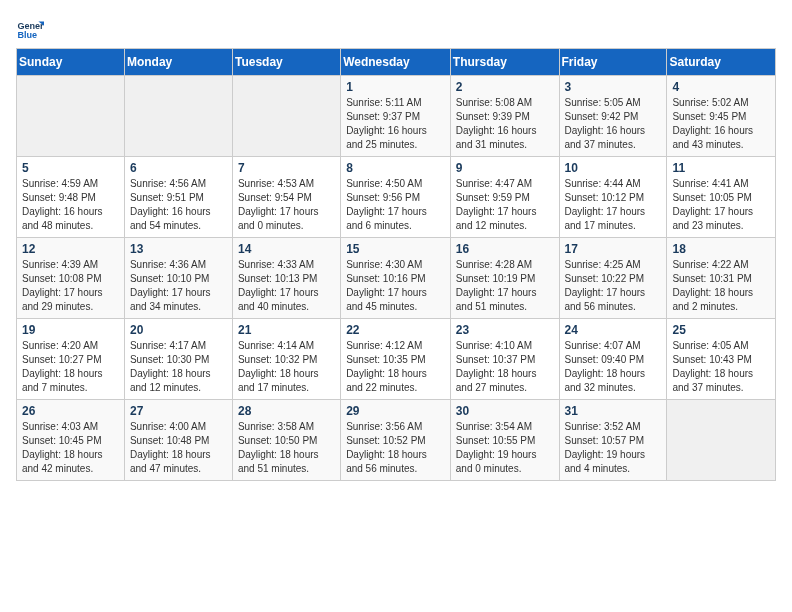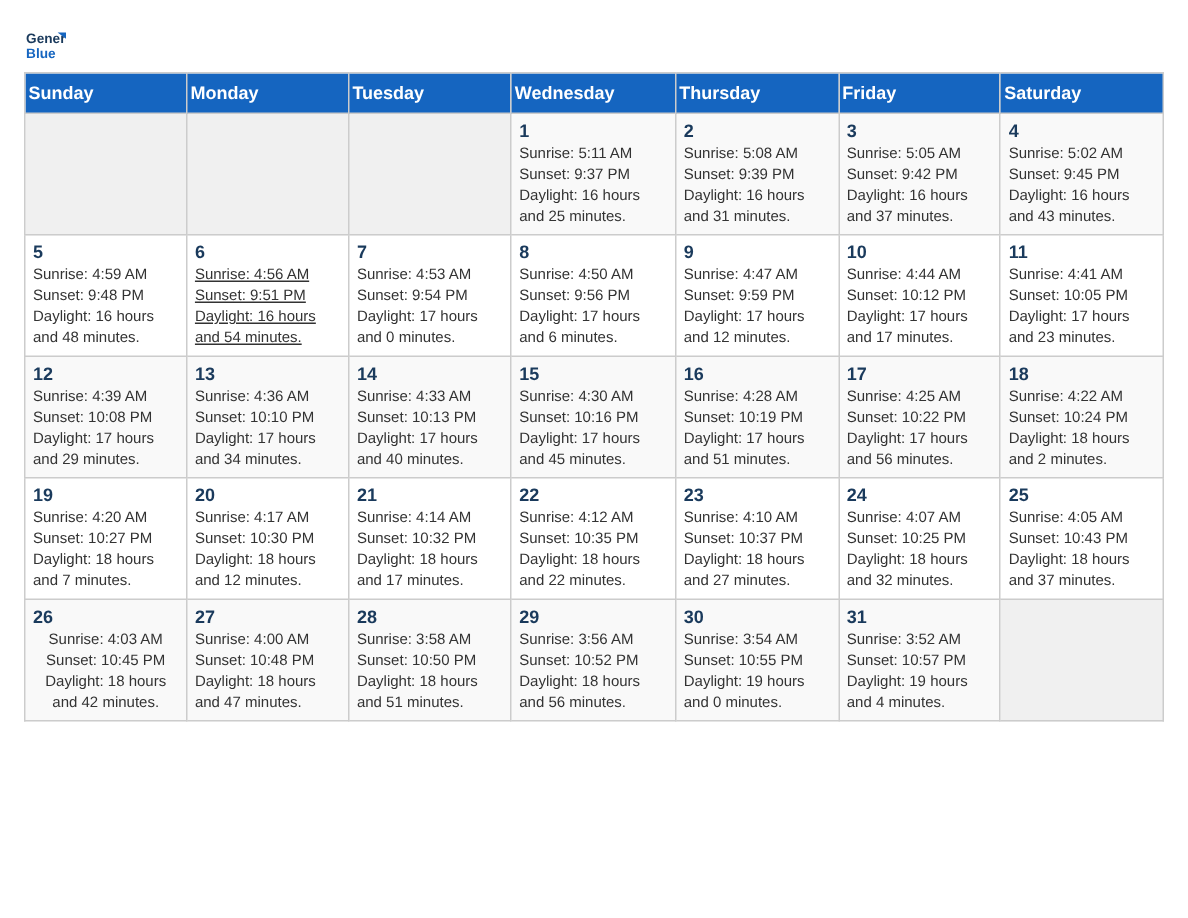--- a/index.html
+++ b/index.html
@@ -150,21 +150,21 @@
       <tr>
         <td>
           <span class="day-number">5</span>
           <div class="day-info" style="white-space: pre-line;">Sunrise: 4:59 AM
 Sunset: 9:48 PM
 Daylight: 16 hours
 and 48 minutes.</div>
         </td>
         <td>
           <span class="day-number">6</span>
-          <div class="day-info" style="white-space: pre-line; text-decoration: underline;">Sunrise: 4:56 AM
+          <div class="day-info" style="white-space: pre-line;">Sunrise: 4:56 AM
 Sunset: 9:51 PM
 Daylight: 16 hours
 and 54 minutes.</div>
         </td>
         <td>
           <span class="day-number">7</span>
           <div class="day-info" style="white-space: pre-line;">Sunrise: 4:53 AM
 Sunset: 9:54 PM
 Daylight: 17 hours
 and 0 minutes.</div>
@@ -237,21 +237,21 @@
         <td>
           <span class="day-number">17</span>
           <div class="day-info" style="white-space: pre-line;">Sunrise: 4:25 AM
 Sunset: 10:22 PM
 Daylight: 17 hours
 and 56 minutes.</div>
         </td>
         <td>
           <span class="day-number">18</span>
           <div class="day-info" style="white-space: pre-line;">Sunrise: 4:22 AM
-Sunset: 10:24 PM
+Sunset: 10:31 PM
 Daylight: 18 hours
 and 2 minutes.</div>
         </td>
       </tr>
       <tr>
         <td>
           <span class="day-number">19</span>
           <div class="day-info" style="white-space: pre-line;">Sunrise: 4:20 AM
 Sunset: 10:27 PM
 Daylight: 18 hours
@@ -281,36 +281,36 @@
         <td>
           <span class="day-number">23</span>
           <div class="day-info" style="white-space: pre-line;">Sunrise: 4:10 AM
 Sunset: 10:37 PM
 Daylight: 18 hours
 and 27 minutes.</div>
         </td>
         <td>
           <span class="day-number">24</span>
           <div class="day-info" style="white-space: pre-line;">Sunrise: 4:07 AM
-Sunset: 10:25 PM
+Sunset: 09:40 PM
 Daylight: 18 hours
 and 32 minutes.</div>
         </td>
         <td>
           <span class="day-number">25</span>
           <div class="day-info" style="white-space: pre-line;">Sunrise: 4:05 AM
 Sunset: 10:43 PM
 Daylight: 18 hours
 and 37 minutes.</div>
         </td>
       </tr>
       <tr>
         <td>
           <span class="day-number">26</span>
-          <div class="day-info" style="white-space: pre-line; text-align: center;">Sunrise: 4:03 AM
+          <div class="day-info" style="white-space: pre-line;">Sunrise: 4:03 AM
 Sunset: 10:45 PM
 Daylight: 18 hours
 and 42 minutes.</div>
         </td>
         <td>
           <span class="day-number">27</span>
           <div class="day-info" style="white-space: pre-line;">Sunrise: 4:00 AM
 Sunset: 10:48 PM
 Daylight: 18 hours
 and 47 minutes.</div>

